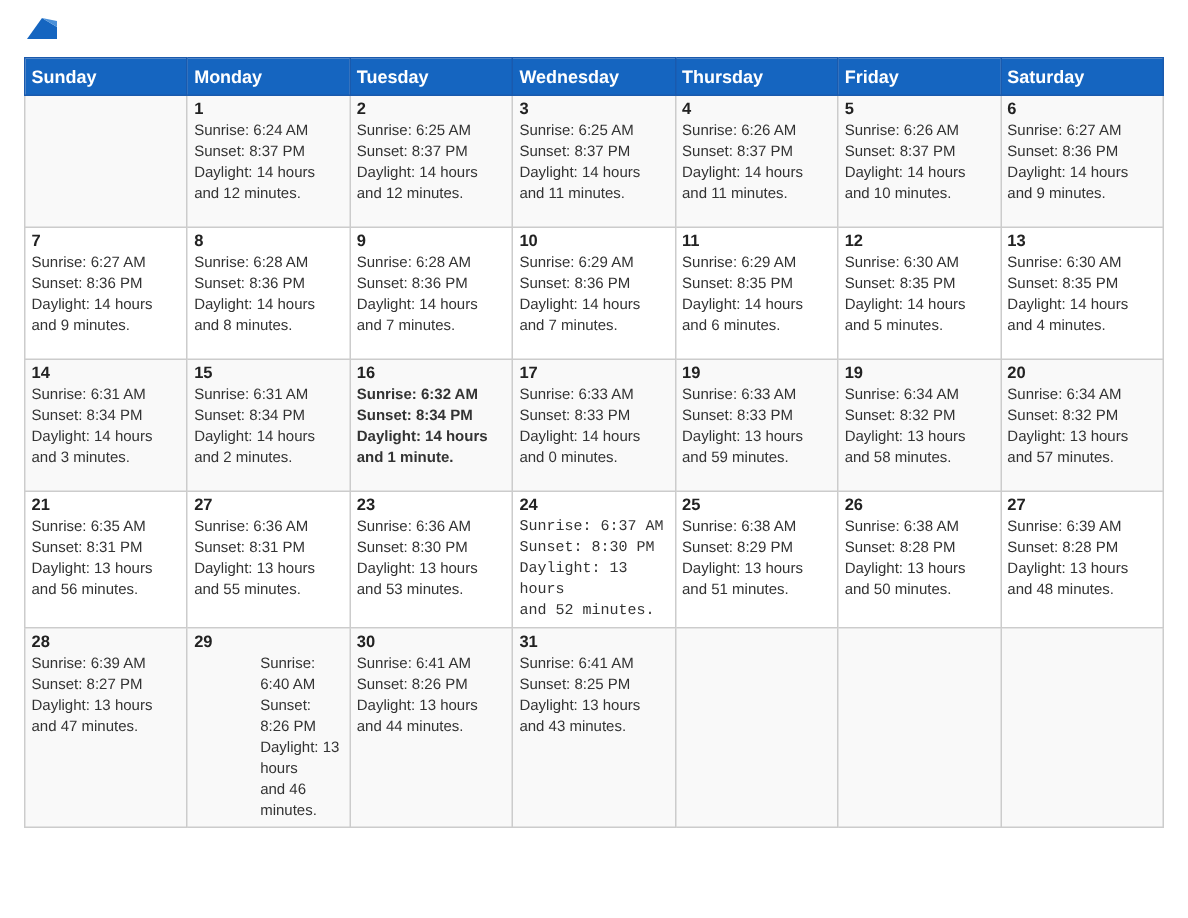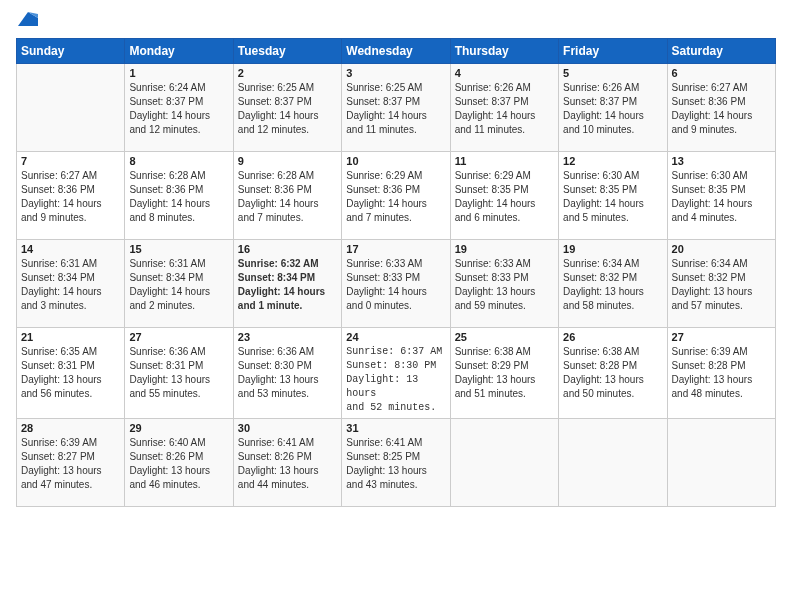--- a/index.html
+++ b/index.html
@@ -316,21 +316,21 @@
         <tr>
           <td>
             <span class="day-num">28</span>
             <div class="cell-content" style="white-space: pre-line;">Sunrise: 6:39 AM
 Sunset: 8:27 PM
 Daylight: 13 hours
 and 47 minutes.</div>
           </td>
           <td>
             <span class="day-num">29</span>
-            <div class="cell-content" style="white-space: pre-line;">Sunrise: 6:40 AM
+            <div class="cell-content" style="white-space: pre-line; margin-left: 44px;">Sunrise: 6:40 AM
 Sunset: 8:26 PM
 Daylight: 13 hours
 and 46 minutes.</div>
           </td>
           <td>
             <span class="day-num">30</span>
             <div class="cell-content" style="white-space: pre-line;">Sunrise: 6:41 AM
 Sunset: 8:26 PM
 Daylight: 13 hours
 and 44 minutes.</div>

